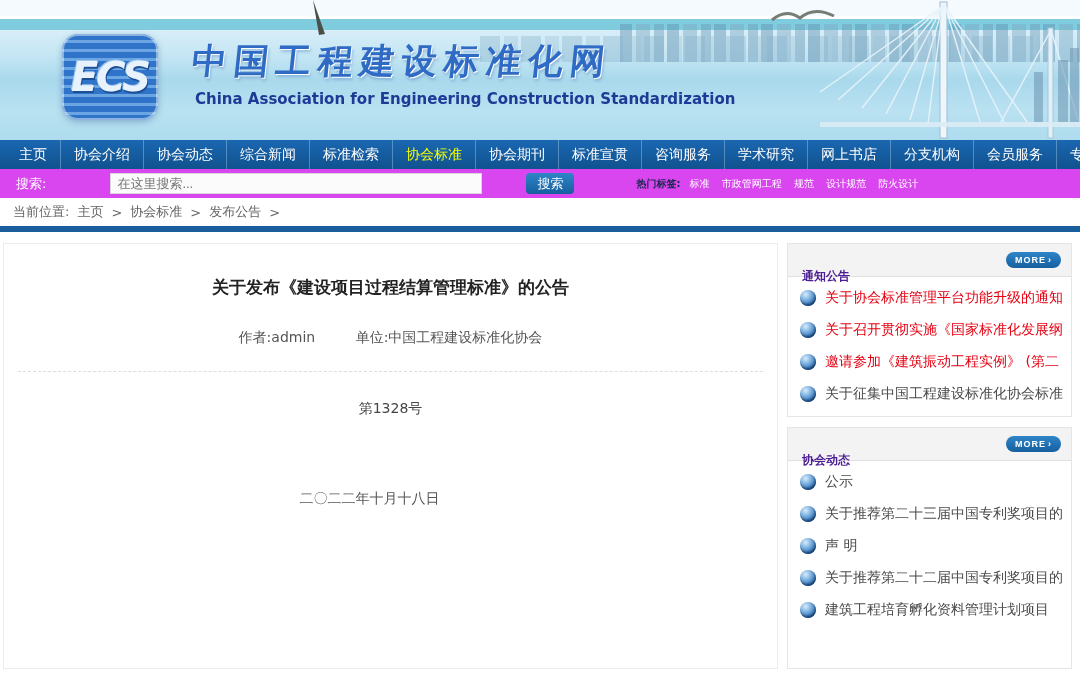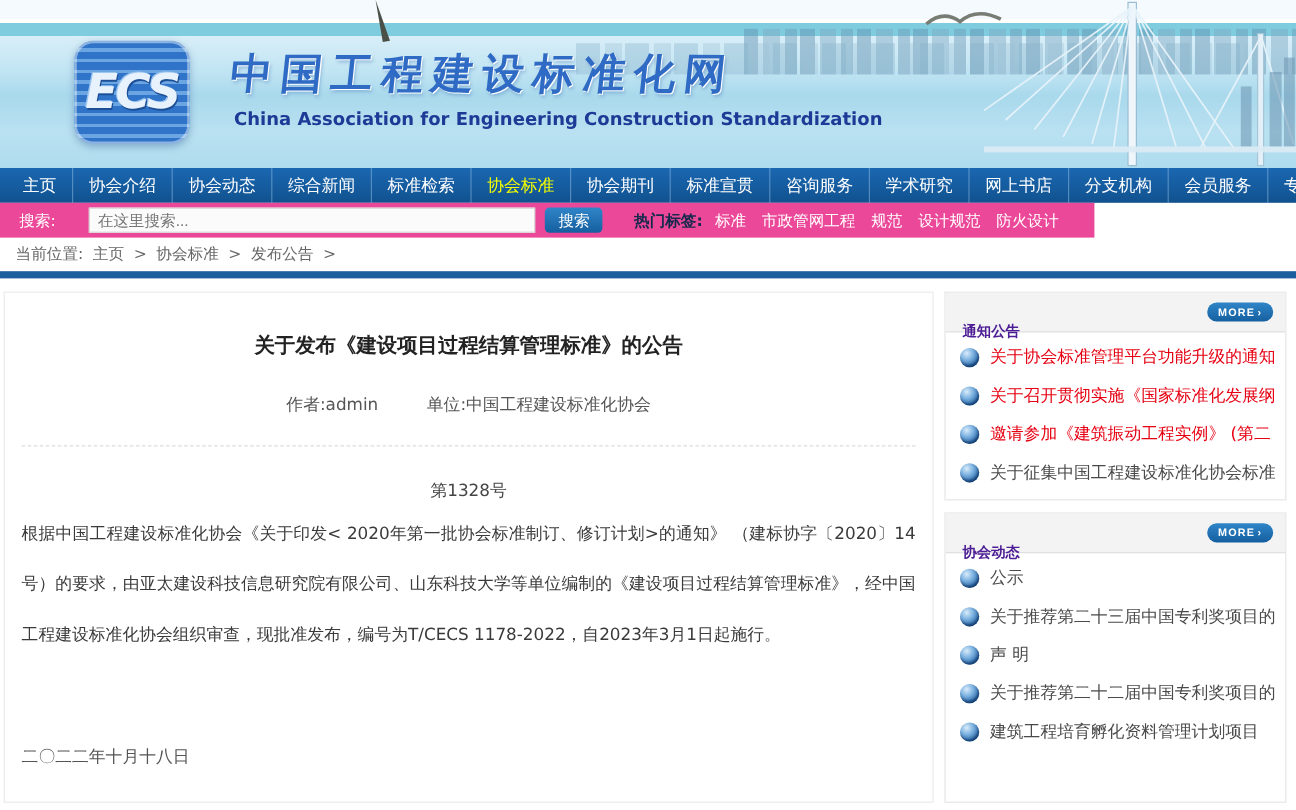--- a/index.html
+++ b/index.html
@@ -25,44 +25,44 @@
     letter-spacing:7px;transform:skewX(-6deg);text-shadow:1px 1px 0 #fff,2px 3px 3px rgba(60,110,180,.35);white-space:nowrap;}
   .site-sub{position:absolute;left:195px;top:90px;font-size:15px;font-weight:bold;color:#1d3a96;white-space:nowrap;}
   
   .nav{width:1080px;height:29px;background:linear-gradient(180deg,#1a67b1,#11528f);
     display:flex;align-items:stretch;justify-content:space-between;padding:0 6px;box-sizing:border-box;}
   .nav-item{flex:0 0 auto;display:flex;align-items:center;padding:0 13px;color:#fff;font-size:14px;
     border-right:1px solid rgba(160,200,235,.45);cursor:pointer;white-space:nowrap;}
   .nav-item:last-child{border-right:none;}
   .nav-item.active{color:#f6ff00;}
   
-  .searchbar{width:912px;height:29px;background:#ec4899;display:flex;align-items:center;box-sizing:border-box;padding:0 0 0 16px;}
+  .searchbar{width:1080px;height:29px;background:#d946ef;display:flex;align-items:center;box-sizing:border-box;padding:0 0 0 16px;gap:36px;}
   .search-label{color:#fff;font-size:13px;margin-right:8px;white-space:nowrap;}
   .search-input{width:372px;height:21px;border:1px solid #d7d7d7;background:#fbfbfb;font-size:13px;color:#555;
     padding:0 6px;box-sizing:border-box;outline:none;margin-left:20px;}
   .search-btn{margin-left:8px;height:21px;background:linear-gradient(180deg,#2f85c8,#155f9f);color:#fff;border:none;
     border-radius:4px;font-size:13px;padding:0 11px;cursor:pointer;}
-  .hot{margin-left:26px;font-size:13px;white-space:nowrap;}
+  .hot{margin-left:26px;font-size:10px;white-space:nowrap;}
   .hot-label{color:#16294d;font-weight:bold;margin-right:6px;}
   .hot a{color:#fff;text-decoration:none;margin-right:9px;cursor:pointer;}
   
   .crumb{height:28px;display:flex;align-items:center;padding-left:13px;font-size:13px;color:#666;}
   .crumb span{margin-right:8px;}
   .crumb .lnk{cursor:pointer;}
   .bluehr{width:1080px;height:6px;background:#1a5e9d;}
   
   .content{display:flex;padding:11px 8px 0 3px;gap:9px;box-sizing:border-box;}
   .article{flex:1 1 auto;border:1px solid #ececec;min-height:405px;box-sizing:border-box;padding:18px 14px 14px 14px;background:#fff;}
   .article h1{margin:14px 0 0 0;text-align:center;font-size:17px;color:#222;font-weight:bold;}
   .meta{margin-top:30px;text-align:center;font-size:14px;color:#555;}
   .meta span{margin:16px 18px;}
   .dashes{border-bottom:1px dashed #ddd;margin-top:24px;}
   .docno{text-align:center;font-size:14px;color:#444;margin-top:28px;}
   .para{font-size:14px;color:#3a3a3a;line-height:42px;text-align:justify;margin-top:6px;}
-  .sign-date{text-align:left;font-size:14px;color:#555;margin-top:72px;padding-right:42px;}
+  .sign-date{text-align:center;font-size:14px;color:#555;margin-top:72px;padding-right:42px;}
   
   .side{flex:0 0 282px;display:flex;flex-direction:column;gap:10px;}
   .side-box{border:1px solid #e6e6e6;background:#fff;}
   .side-head{height:32px;background:#f3f3f3;border-bottom:1px solid #e0e0e0;display:flex;align-items:center;
     justify-content:space-between;padding:0 10px 0 14px;}
   .side-title{font-size:12px;font-weight:bold;color:#4c1d95;margin-top:33px;}
   .more-btn{background:linear-gradient(180deg,#2f85c8,#155f9f);color:#fff;border:none;border-radius:8px;
     font-size:9px;font-weight:bold;letter-spacing:1px;padding:3px 9px;cursor:pointer;display:flex;align-items:center;gap:2px;margin-left:21px;}
   .side-list{padding:5px 8px 6px 12px;}
   .side-item{display:flex;align-items:center;height:32px;cursor:pointer;overflow:hidden;white-space:nowrap;}
@@ -161,21 +161,20 @@
 <div class="content">
 
   <div class="article">
     <h1>关于发布《建设项目过程结算管理标准》的公告</h1>
     <div class="meta">
       <span>作者:admin</span>
       <span>单位:中国工程建设标准化协会</span>
     </div>
     <div class="dashes"></div>
     <div class="docno">第1328号</div>
-    <div class="para">根据中国工程建设标准化协会《关于印发&lt; 2020年第一批协会标准制订、修订计划&gt;的通知》 （建标协字〔2020〕14号）的要求，由亚太建设科技信息研究院有限公司、山东科技大学等单位编制的《建设项目过程结算管理标准》，经中国工程建设标准化协会组织审查，现批准发布，编号为T/CECS 1178-2022，自2023年3月1日起施行。</div>
     <div class="sign-date">二〇二二年十月十八日</div>
   </div>
 
   <div class="side">
 
     <div class="side-box">
       <div class="side-head">
         <span class="side-title">通知公告</span>
         <button class="more-btn">
           <span>MORE</span>

